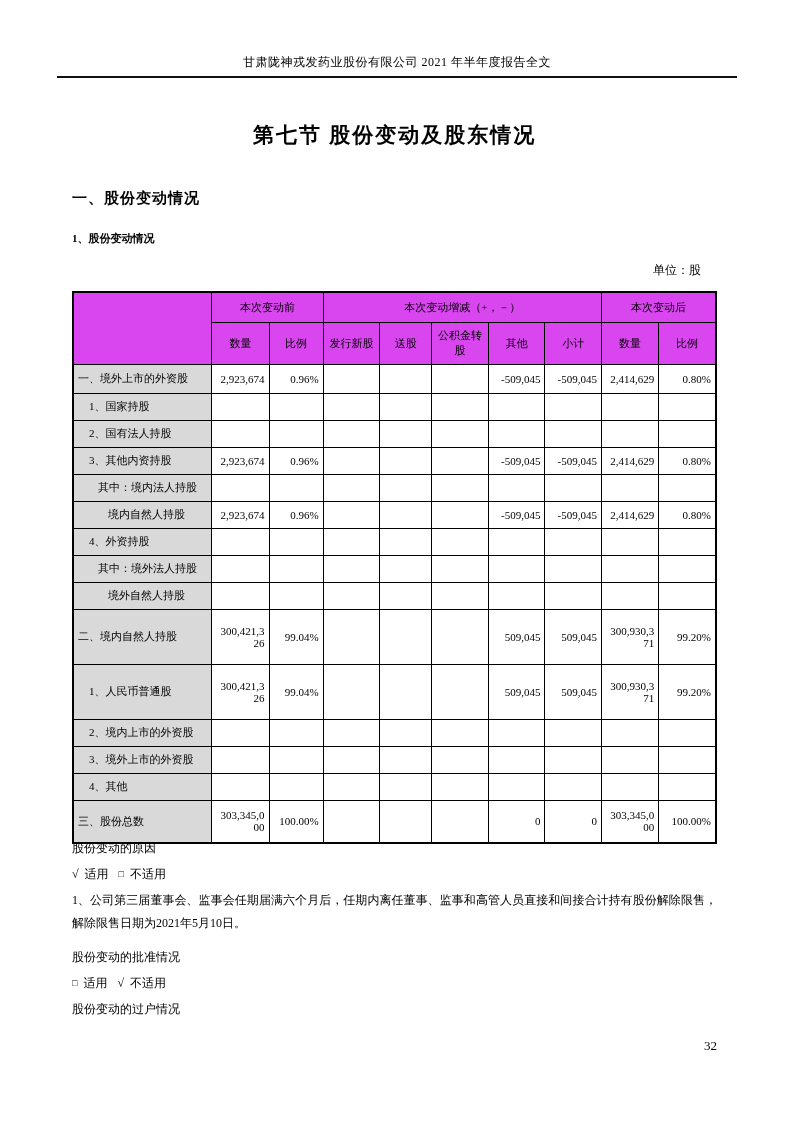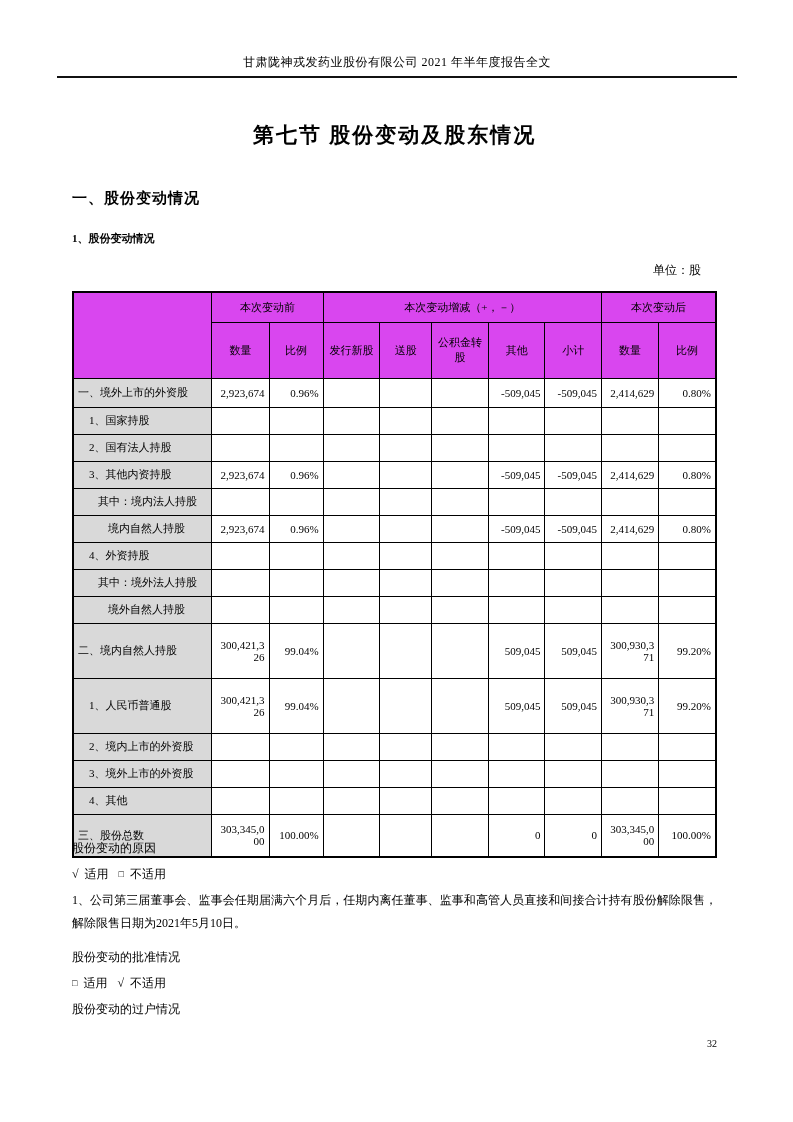--- a/index.html
+++ b/index.html
@@ -45,21 +45,21 @@
   }
   .share-table th, .share-table td {
     border:1px solid #000; padding:2px 4px; box-sizing:border-box;
     overflow:hidden;
   }
   .share-table thead th {
     background:#d946ef; font-weight:normal; text-align:center;
     vertical-align:middle;
   }
   .share-table thead tr:nth-child(1) { height:30px; }
-  .share-table thead tr:nth-child(2) { height:56px;margin-left:11px; }
+  .share-table thead tr:nth-child(2) { height:42px;margin-left:11px; }
   .share-table tbody tr { height:27px; }
   .share-table tbody tr:nth-child(1)  { height:29px; }
   .share-table tbody tr:nth-child(10) { height:55px; }
   .share-table tbody tr:nth-child(11) { height:55px; }
   .share-table tbody tr:nth-child(15) { height:43px; }
   .share-table td.lbl {
     background:#d9d9d9; text-align:left; vertical-align:middle;
   }
   .share-table td.num {
     background:#fff; text-align:right; vertical-align:middle;
@@ -79,21 +79,21 @@
   .notes .note-line:first-child { margin-top:0; }
   .notes .detail {
     margin-top:5px; line-height:23px; text-align:justify;
   }
   .notes .after-detail { margin-top:13px; }
   .mark { display:inline-block; margin-right:6px; }
   .mark.box { font-size:9px; vertical-align:1px; }
   .label-gap { display:inline-block; margin-right:10px; }
 
   .page-number {
-    position:absolute; right:76px; top:1038px; font-size:10px;
+    position:absolute; right:76px; top:1038px; font-size:13px;
   }
 </style>
 </head>
 <body>
 
 <div class="page">
 
   <div class="doc-header">甘肃陇神戎发药业股份有限公司 2021 年半年度报告全文</div>
 
   <div class="page-title">第七节 股份变动及股东情况</div>

